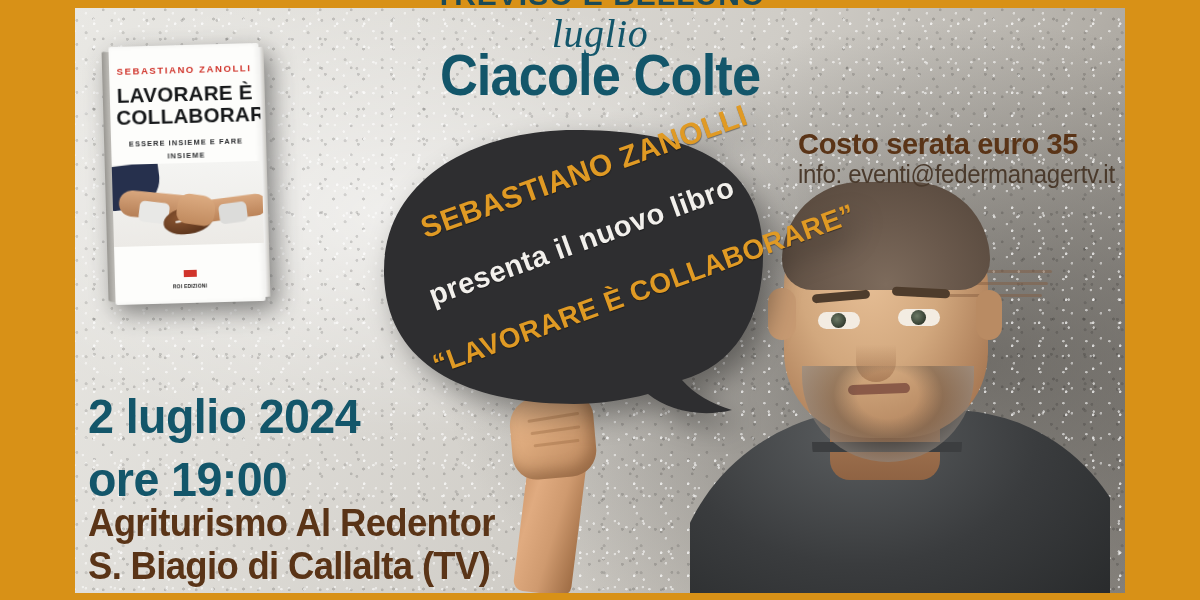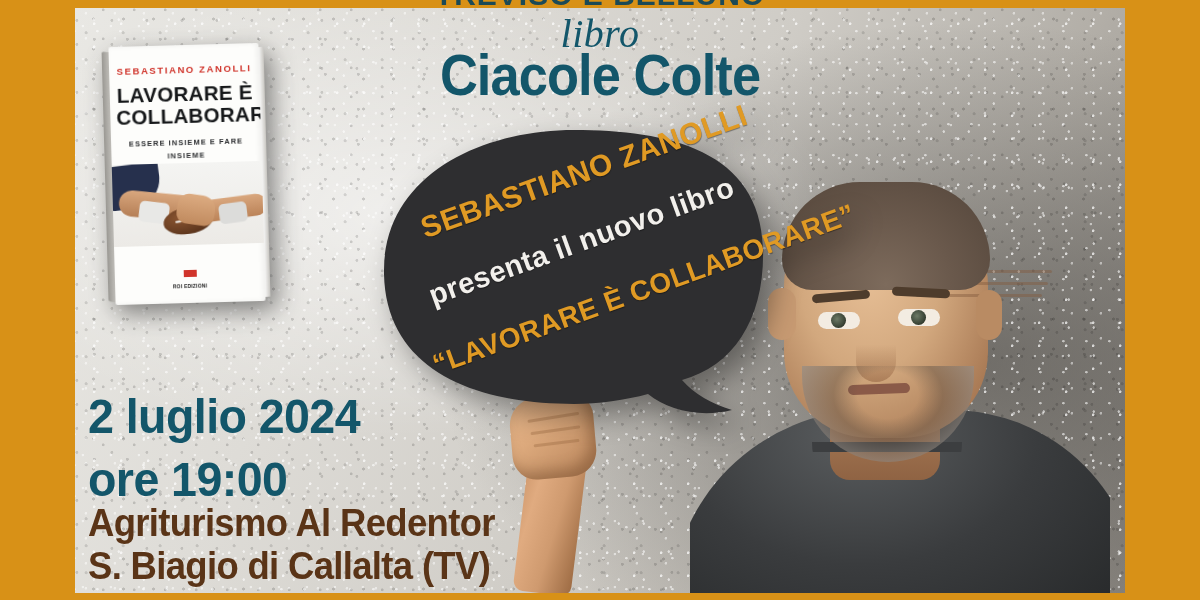--- a/index.html
+++ b/index.html
@@ -605,23 +605,27 @@
                C 96 276, 4 244, 2 146
                C 0 48, 98 2, 192 2 Z" fill="#2e2e30"></path>
     </svg>
     <div class="sign-text">
       <div class="sl sl1">SEBASTIANO ZANOLLI</div>
       <div class="sl sl2">presenta il nuovo libro</div>
       <div class="sl sl3">“LAVORARE È COLLABORARE”</div>
     </div>
   </div>
 
-  <div class="serata">libro</div>
+  <div class="serata">luglio</div>
   <div class="ciacole">Ciacole Colte</div>
 
+  <div class="costo-block">
+    <div class="costo-title">Costo serata euro 35</div>
+    <div class="costo-info">info: eventi@federmanagertv.it</div>
+  </div>
 
   <div class="date">
     <span>2 luglio 2024</span><br>
     <span>ore 19:00</span>
   </div>
   <div class="venue">
     <span>Agriturismo Al Redentor</span><br>
     <span>S. Biagio di Callalta (TV)</span>
   </div>
 

